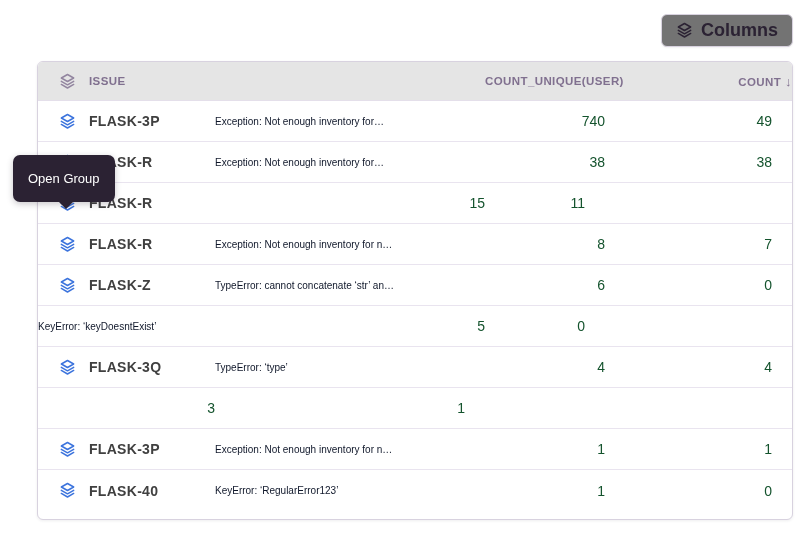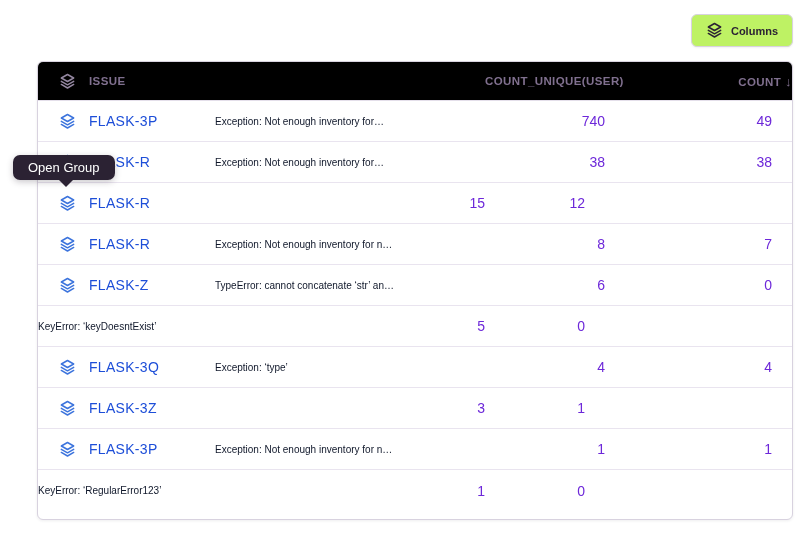--- a/index.html
+++ b/index.html
@@ -23,25 +23,25 @@
     right: 14px;
     display: flex;
     gap: 8px;
   }
   .btn {
     display: flex;
     align-items: center;
     gap: 8px;
     height: 33px;
     padding: 0 14px;
-    background: #bef264;
+    background: #737373;
     border: 1px solid #d8d2df;
     border-radius: 6px;
     font-family: "Liberation Sans", sans-serif;
-    font-size: 11px;
+    font-size: 18px;
     font-weight: 700;
     color: #2b2233;
     box-shadow: 0 1px 2px rgba(43,34,51,0.06);
     cursor: pointer;
   }
   .btn svg { display: block; }
 
   
   .table-card {
     position: absolute;
@@ -55,21 +55,21 @@
     box-shadow: 0 1px 3px rgba(43,34,51,0.08);
     overflow: hidden;
   }
   .grid-row {
     display: grid;
     grid-template-columns: 177px 270px 120px 187px;
     align-items: center;
   }
   .thead {
     height: 39px;
-    background: #000000;
+    background: #e5e5e5;
     border-bottom: 1px solid #e4dfea;
     color: #80708f;
     font-size: 11.5px;
     font-weight: 700;
     letter-spacing: 0.4px;
   }
   .cell-issue {
     display: flex;
     align-items: center;
     gap: 13px;
@@ -77,51 +77,52 @@
     white-space: nowrap;
   }
   .cell-desc {
     font-size: 10px;
     color: #0f172a;
     white-space: nowrap;
   }
   .cell-num {
     text-align: right;
     font-size: 14px;
-    color: #6d28d9;
+    color: #14532d;
     white-space: nowrap;
   }
   .cell-num.unique { padding-right: 20px; }
   .thead .cell-num { font-size: 11.5px; color: #80708f; font-weight: 700; }
   .thead .sort-arrow { font-size: 13px; font-weight: 400; margin-left: 4px; color: #80708f; }
   .row {
     height: 41px;
     border-bottom: 1px solid #e9e4ef;
     background: #ffffff;
   }
   .row:last-child { border-bottom: none; }
   .issue-link {
-    color: #1d4ed8;
+    color: #404040;
     font-size: 14px;
     text-decoration: none;
     cursor: pointer;
     letter-spacing: 0.3px;
+    font-weight: bold;
   }
   .icon-stack-blue, .icon-stack-gray { width: 17px; height: 17px; flex: 0 0 17px; cursor: pointer; }
 
   
   .tooltip {
     position: absolute;
     left: 13px;
     top: 155px;
     z-index: 10;
     background: #2b2233;
     color: #ffffff;
     font-size: 13px;
-    padding: 5px 15px;
+    padding: 16px 15px;
     border-radius: 7px;
     white-space: nowrap;
     box-shadow: 0 2px 6px rgba(43,34,51,0.25);
   }
   .tooltip-arrow {
     position: absolute;
     left: 46px;
     bottom: -7px;
     width: 0; height: 0;
     border-left: 7px solid transparent;
@@ -205,21 +206,21 @@
     <div class="grid-row row">
       <div class="cell-issue">
         <span class="icon-stack-blue">
           <svg width="17" height="17" viewBox="0 0 16 16" stroke="#3c74dd">
                 <use href="#stack-glyph"></use>
               </svg>
         </span>
         <a class="issue-link">FLASK-R</a>
       </div>
       <div class="cell-num">15</div>
-      <div class="cell-num unique">12</div>
+      <div class="cell-num unique">11</div>
     </div>
 
     <div class="grid-row row">
       <div class="cell-issue">
         <span class="icon-stack-blue">
           <svg width="17" height="17" viewBox="0 0 16 16" stroke="#3c74dd">
                 <use href="#stack-glyph"></use>
               </svg>
         </span>
         <a class="issue-link">FLASK-R</a>
@@ -251,53 +252,53 @@
 
     <div class="grid-row row">
       <div class="cell-issue">
         <span class="icon-stack-blue">
           <svg width="17" height="17" viewBox="0 0 16 16" stroke="#3c74dd">
                 <use href="#stack-glyph"></use>
               </svg>
         </span>
         <a class="issue-link">FLASK-3Q</a>
       </div>
-      <div class="cell-desc">Exception: ‘type’</div>
+      <div class="cell-desc">TypeError: ‘type’</div>
       <div class="cell-num">4</div>
       <div class="cell-num unique">4</div>
     </div>
 
     <div class="grid-row row">
-      <div class="cell-issue">
-        <span class="icon-stack-blue">
-          <svg width="17" height="17" viewBox="0 0 16 16" stroke="#3c74dd">
-                <use href="#stack-glyph"></use>
-              </svg>
-        </span>
-        <a class="issue-link">FLASK-3Z</a>
-      </div>
       <div class="cell-num">3</div>
       <div class="cell-num unique">1</div>
     </div>
 
     <div class="grid-row row">
       <div class="cell-issue">
         <span class="icon-stack-blue">
           <svg width="17" height="17" viewBox="0 0 16 16" stroke="#3c74dd">
                 <use href="#stack-glyph"></use>
               </svg>
         </span>
         <a class="issue-link">FLASK-3P</a>
       </div>
       <div class="cell-desc">Exception: Not enough inventory for n…</div>
       <div class="cell-num">1</div>
       <div class="cell-num unique">1</div>
     </div>
 
     <div class="grid-row row">
+      <div class="cell-issue">
+        <span class="icon-stack-blue">
+          <svg width="17" height="17" viewBox="0 0 16 16" stroke="#3c74dd">
+                <use href="#stack-glyph"></use>
+              </svg>
+        </span>
+        <a class="issue-link">FLASK-40</a>
+      </div>
       <div class="cell-desc">KeyError: ‘RegularError123’</div>
       <div class="cell-num">1</div>
       <div class="cell-num unique">0</div>
     </div>
   </div>
   </div>
 
   <div class="tooltip">
     <span>Open Group</span>
     <div class="tooltip-arrow"></div>

